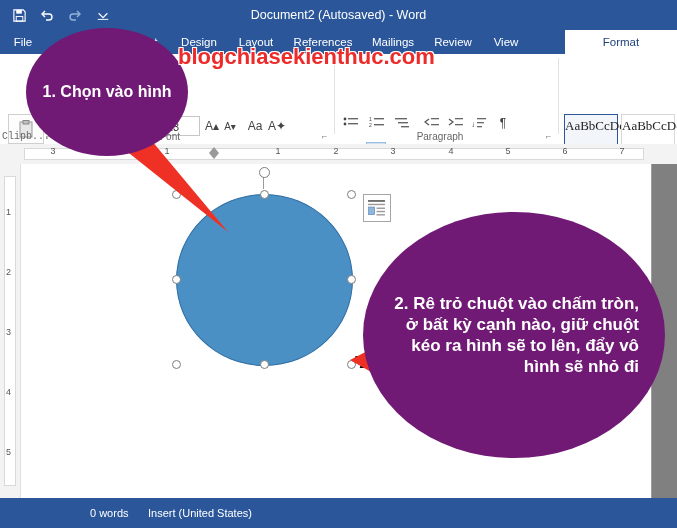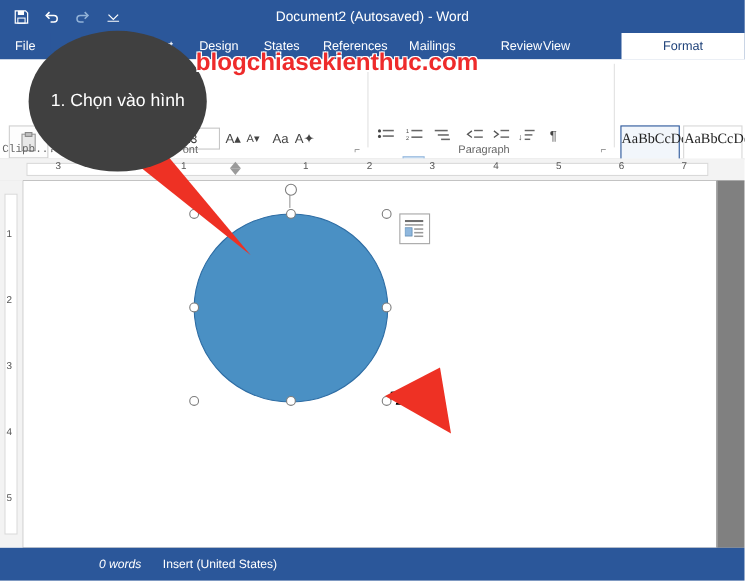--- a/index.html
+++ b/index.html
@@ -260,24 +260,24 @@
   .watermark {
     position: absolute; left: 178px; top: 44px;
     font-size: 22px; font-weight: bold;
     color: #ee2b2b;
     text-shadow: 1px 1px 0 #ffffff, -1px -1px 0 #ffffff, 1px -1px 0 #ffffff, -1px 1px 0 #ffffff;
     letter-spacing: 0px;
     white-space: nowrap;
   }
   .callout {
     position: absolute;
-    background: #404040;
+    background: #701a75;
     border-radius: 50%;
     color: #ffffff;
-    font-weight: normal;
+    font-weight: bold;
     display: flex; align-items: center; justify-content: center;
     text-align: right;
     line-height: 1.25;
   }
   .callout-1 {
     left: 26px; top: 28px;
     width: 162px; height: 128px;
     font-size: 16px;
   }
   .callout-2 {
@@ -321,24 +321,24 @@
           </svg>
       </div>
     </div>
     <div class="title-text">Document2 (Autosaved) - Word</div>
   </div>
 
   <div class="tabbar">
     <div class="tab file" style="left:0;width:46px;">File</div>
     <div class="tab" style="left:118px;width:50px;">Insert</div>
     <div class="tab" style="left:173px;width:52px;">Design</div>
-    <div class="tab" style="left:230px;width:52px;">States</div>
+    <div class="tab" style="left:230px;width:52px;">Layout</div>
     <div class="tab" style="left:287px;width:72px;">References</div>
     <div class="tab" style="left:364px;width:58px;">Mailings</div>
-    <div class="tab" style="left:448px;width:52px;">Review</div>
+    <div class="tab" style="left:427px;width:52px;">Review</div>
     <div class="tab" style="left:484px;width:44px;">View</div>
     <div class="tab fmt-active" style="left:565px;width:112px;background:#ffffff;color:#1e4179;">Format</div>
   </div>
 
   <div class="ribbon">
 
     <div class="ico ico-box" style="left:8px;top:60px;width:34px;height:28px;">
       <svg width="20" height="20" viewBox="0 0 20 20">
           <rect x="4" y="3" width="12" height="15" fill="#e8e8e8" stroke="#999"></rect>
           <rect x="7" y="1.5" width="6" height="3.5" fill="#c0c0c0" stroke="#888"></rect>
@@ -548,30 +548,33 @@
           <path d="M3 3 L3 9 M3 3 L9 3" stroke="#000" stroke-width="1.6" fill="none"></path>
           <path d="M13 13 L7 13 M13 13 L13 7" stroke="#000" stroke-width="1.6" fill="none"></path>
           <path d="M2.2 2.2 L9.5 2.2 L2.2 9.5 Z" fill="#000"></path>
           <path d="M13.8 13.8 L6.5 13.8 L13.8 6.5 Z" fill="#000"></path>
         </svg>
       </div>
     </div>
   </div>
 
   <div class="statusbar">
-    <div class="sb-item" style="left:90px;font-style:italic;">0 words</div>
+    <div class="sb-item" style="left:90px;">0 words</div>
     <div class="sb-item" style="left:148px;">Insert (United States)</div>
   </div>
 
   <svg style="position:absolute;left:90px;top:120px;width:150px;height:130px;">
     <path d="M10 10 L46 2 L138 112 Z" fill="#ee3124"></path>
   </svg>
   <div class="callout callout-1">
     <span>1. Chọn vào hình</span>
   </div>
 
   <svg style="position:absolute;left:340px;top:330px;width:120px;height:80px;">
     <path d="M10 30 L60 4 L70 64 Z" fill="#ee3124"></path>
   </svg>
+  <div class="callout callout-2">
+    <span>2. Rê trỏ chuột vào chấm tròn, ở bất kỳ cạnh nào, giữ chuột kéo ra hình sẽ to lên,  đẩy vô hình sẽ nhỏ đi</span>
+  </div>
 
   <div class="watermark">blogchiasekienthuc.com</div>
 
 </div>
 
 </body></html>

